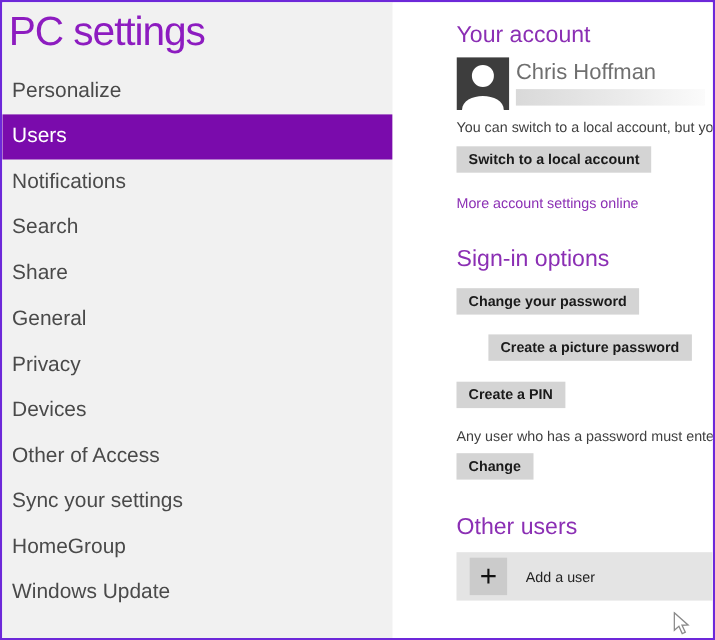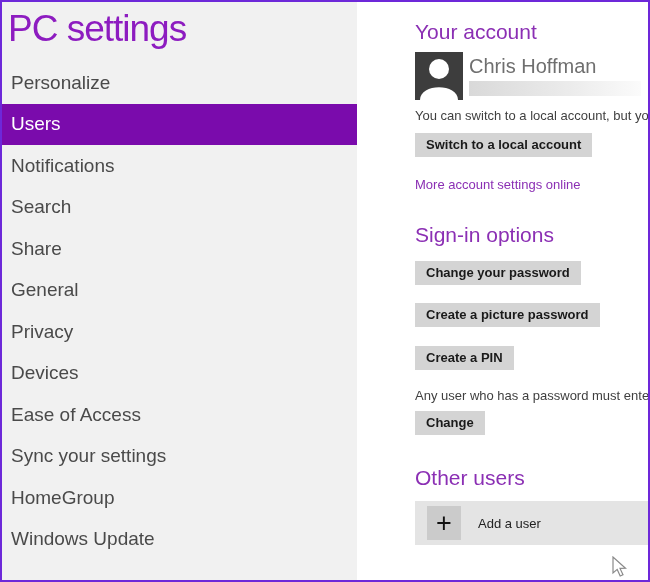--- a/index.html
+++ b/index.html
@@ -104,21 +104,21 @@
     font-family: inherit;
     font-size: 13px;
     font-weight: 700;
     line-height: 16px;
     padding: 4px 11px;
     cursor: pointer;
     white-space: nowrap;
   }
   .btn-switch { margin-top: 9px; }
   .btn-row1 { margin-top: 13px; }
-  .btn-row2 { margin-top: 18px; }
+  .btn-row2 { margin-top: 18px; margin-left: 29px; }
   .btn-row3 { margin-top: 19px; }
   .btn-change { margin-top: 7px; }
   .btn-block { display: block; }
 
   .link {
     display: inline-block;
     margin-top: 20px;
     font-size: 13px;
     line-height: 16px;
     color: #8b2fb4;
@@ -171,21 +171,21 @@
     <h1>PC settings</h1>
     <div class="nav">
         <div class="nav-item">Personalize</div>
         <div class="nav-item selected">Users</div>
         <div class="nav-item">Notifications</div>
         <div class="nav-item">Search</div>
         <div class="nav-item">Share</div>
         <div class="nav-item">General</div>
         <div class="nav-item">Privacy</div>
         <div class="nav-item">Devices</div>
-        <div class="nav-item">Ease of Access</div>
+        <div class="nav-item">Other of Access</div>
         <div class="nav-item">Sync your settings</div>
         <div class="nav-item">HomeGroup</div>
         <div class="nav-item">Windows Update</div>
       </div>
   </div>
 
   <div class="main">
 
     <h2 class="h-account">Your account</h2>
 

